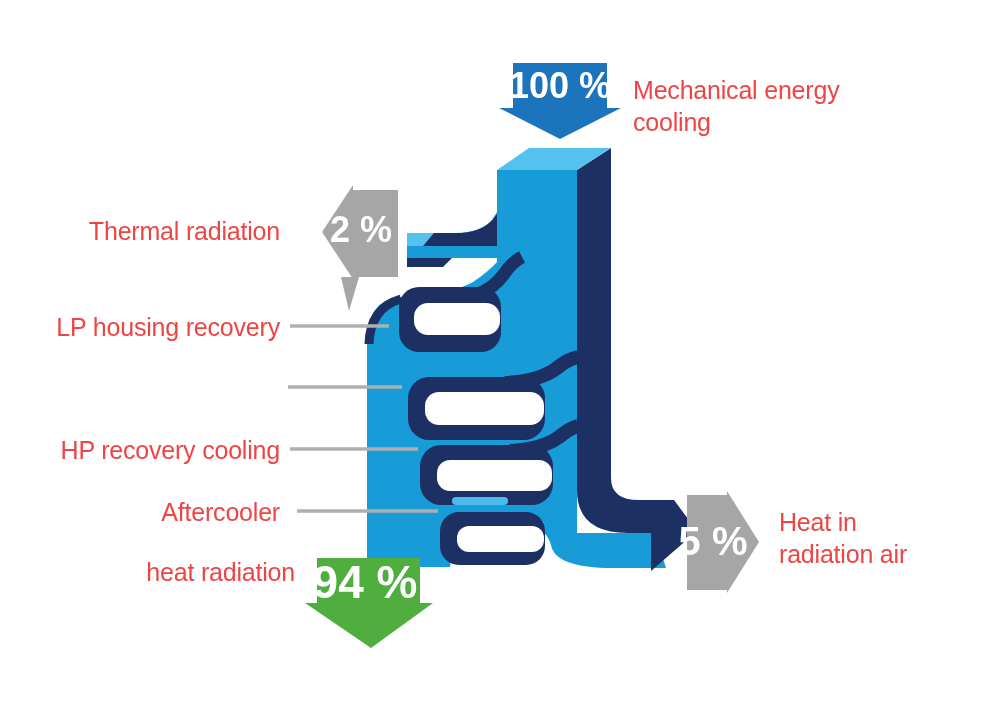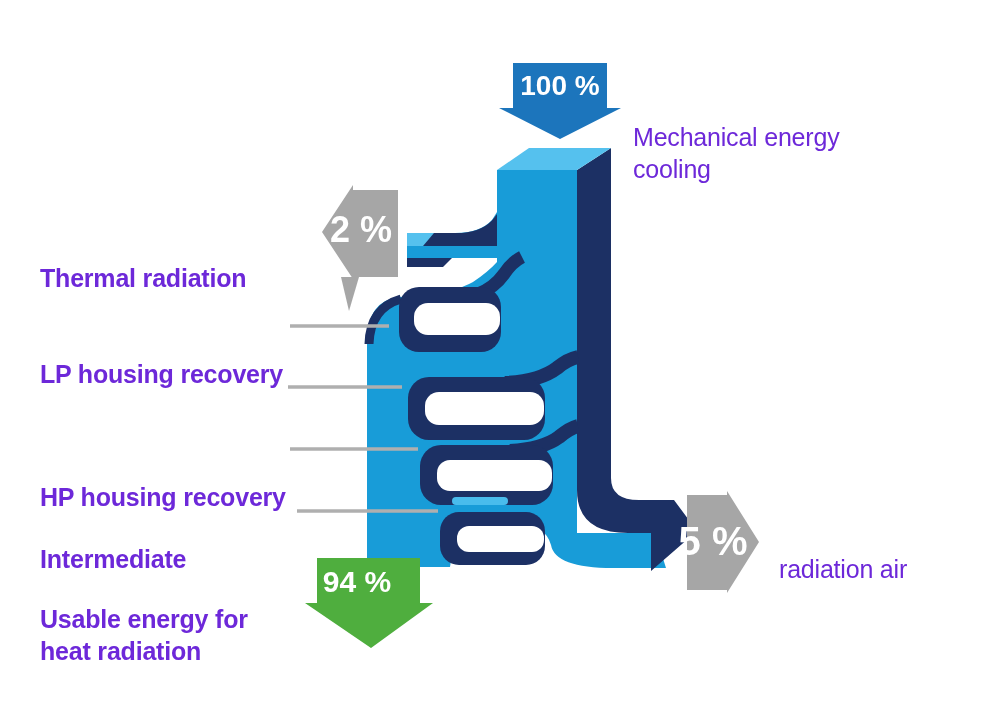--- a/index.html
+++ b/index.html
@@ -2,24 +2,24 @@
 <html><head>
 <meta charset="utf-8">
 <style>
   html,body{margin:0;padding:0;background:#ffffff;}
   #stage{
     position:relative;width:1000px;height:705px;background:#ffffff;overflow:hidden;
     font-family:"Liberation Sans", sans-serif;
   }
   #diagram-svg{position:absolute;left:0;top:0;}
   .lbl{
-    position:absolute;color:#6d28d9;font-size:25px;line-height:28px;
-    letter-spacing:-0.2px;white-space:nowrap;margin-top:47px;
+    position:absolute;color:#ef4444;font-size:25px;line-height:28px;
+    letter-spacing:-0.2px;white-space:nowrap;
   }
-  .lbl.right{font-weight:bold;}
+  .lbl.right{text-align:right;}
   .lbl.two{line-height:32px;}
   .pct{
     position:absolute;color:#ffffff;font-weight:bold;
     transform:translate(-50%,-50%);white-space:nowrap;letter-spacing:0px;
   }
 </style>
 </head>
 <body>
 
 <div id="stage">
@@ -69,35 +69,35 @@
     <path fill="#A6A6A6" d="M687,495 L727,495 L727,491 L759,542 L727,593 L727,590 L687,590 Z"></path>
 
     <g stroke="#AFAFAF" stroke-width="3.5">
       <line x1="290" y1="326" x2="389" y2="326"></line>
       <line x1="288" y1="387" x2="402" y2="387"></line>
       <line x1="290" y1="449" x2="418" y2="449"></line>
       <line x1="297" y1="511" x2="438" y2="511"></line>
     </g>
   </svg>
 
-  <div class="pct" style="left:560px;top:86px;font-size:28px;">100 %</div>
+  <div class="pct" style="left:560px;top:86px;font-size:36px;">100 %</div>
   <div class="pct" style="left:361px;top:230px;font-size:36px;">2 %</div>
-  <div class="pct" style="left:357px;top:582px;font-size:30px;">94 %</div>
+  <div class="pct" style="left:365px;top:582px;font-size:46px;">94 %</div>
   <div class="pct" style="left:713px;top:541px;font-size:40px;">5 %</div>
 
   <div class="lbl two" style="left:633px;top:74px;">
     <div>Mechanical energy</div>
     <div>cooling</div>
   </div>
   <div class="lbl two" style="left:779px;top:506px;">
+    <div>Heat in</div>
     <div>radiation air</div>
   </div>
 
   <div class="lbl right" style="left:40px;top:217px;width:240px;">Thermal radiation</div>
   <div class="lbl right" style="left:40px;top:313px;width:240px;">LP housing recovery</div>
-  <div class="lbl right" style="left:40px;top:436px;width:240px;">HP housing recovery</div>
-  <div class="lbl right" style="left:40px;top:498px;width:240px;">Intermediate</div>
+  <div class="lbl right" style="left:40px;top:436px;width:240px;">HP recovery cooling</div>
+  <div class="lbl right" style="left:40px;top:498px;width:240px;">Aftercooler</div>
   <div class="lbl right two" style="left:40px;top:556px;width:255px;">
-    <div>Usable energy for</div>
     <div>heat radiation</div>
   </div>
 
 </div>
 
 </body></html>

